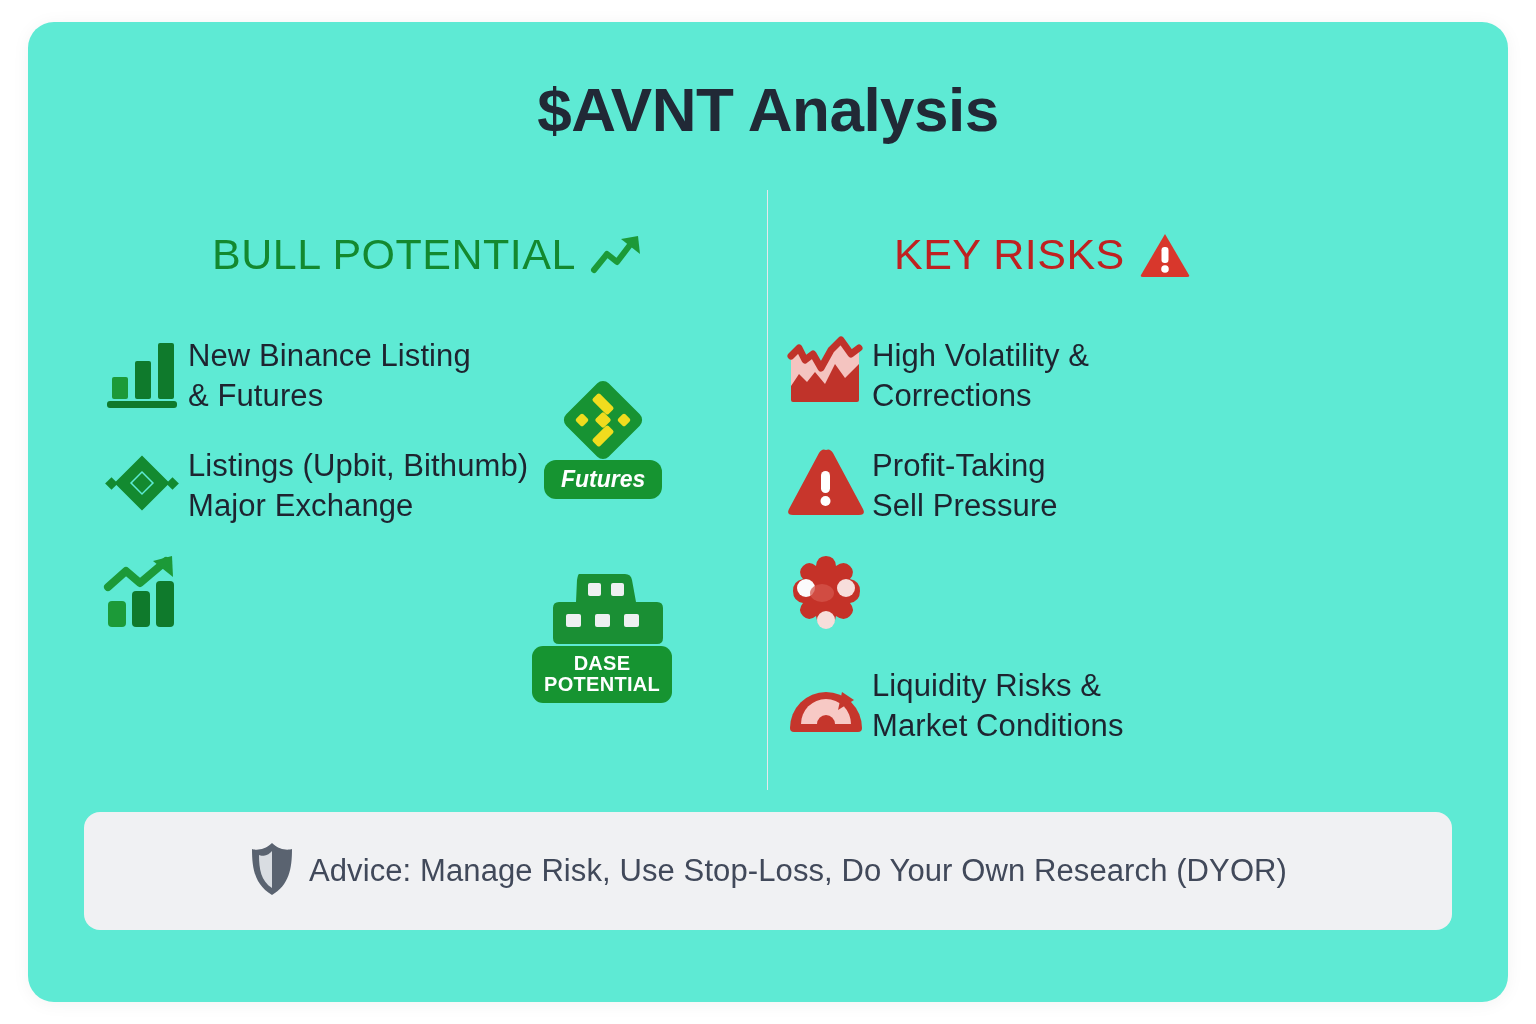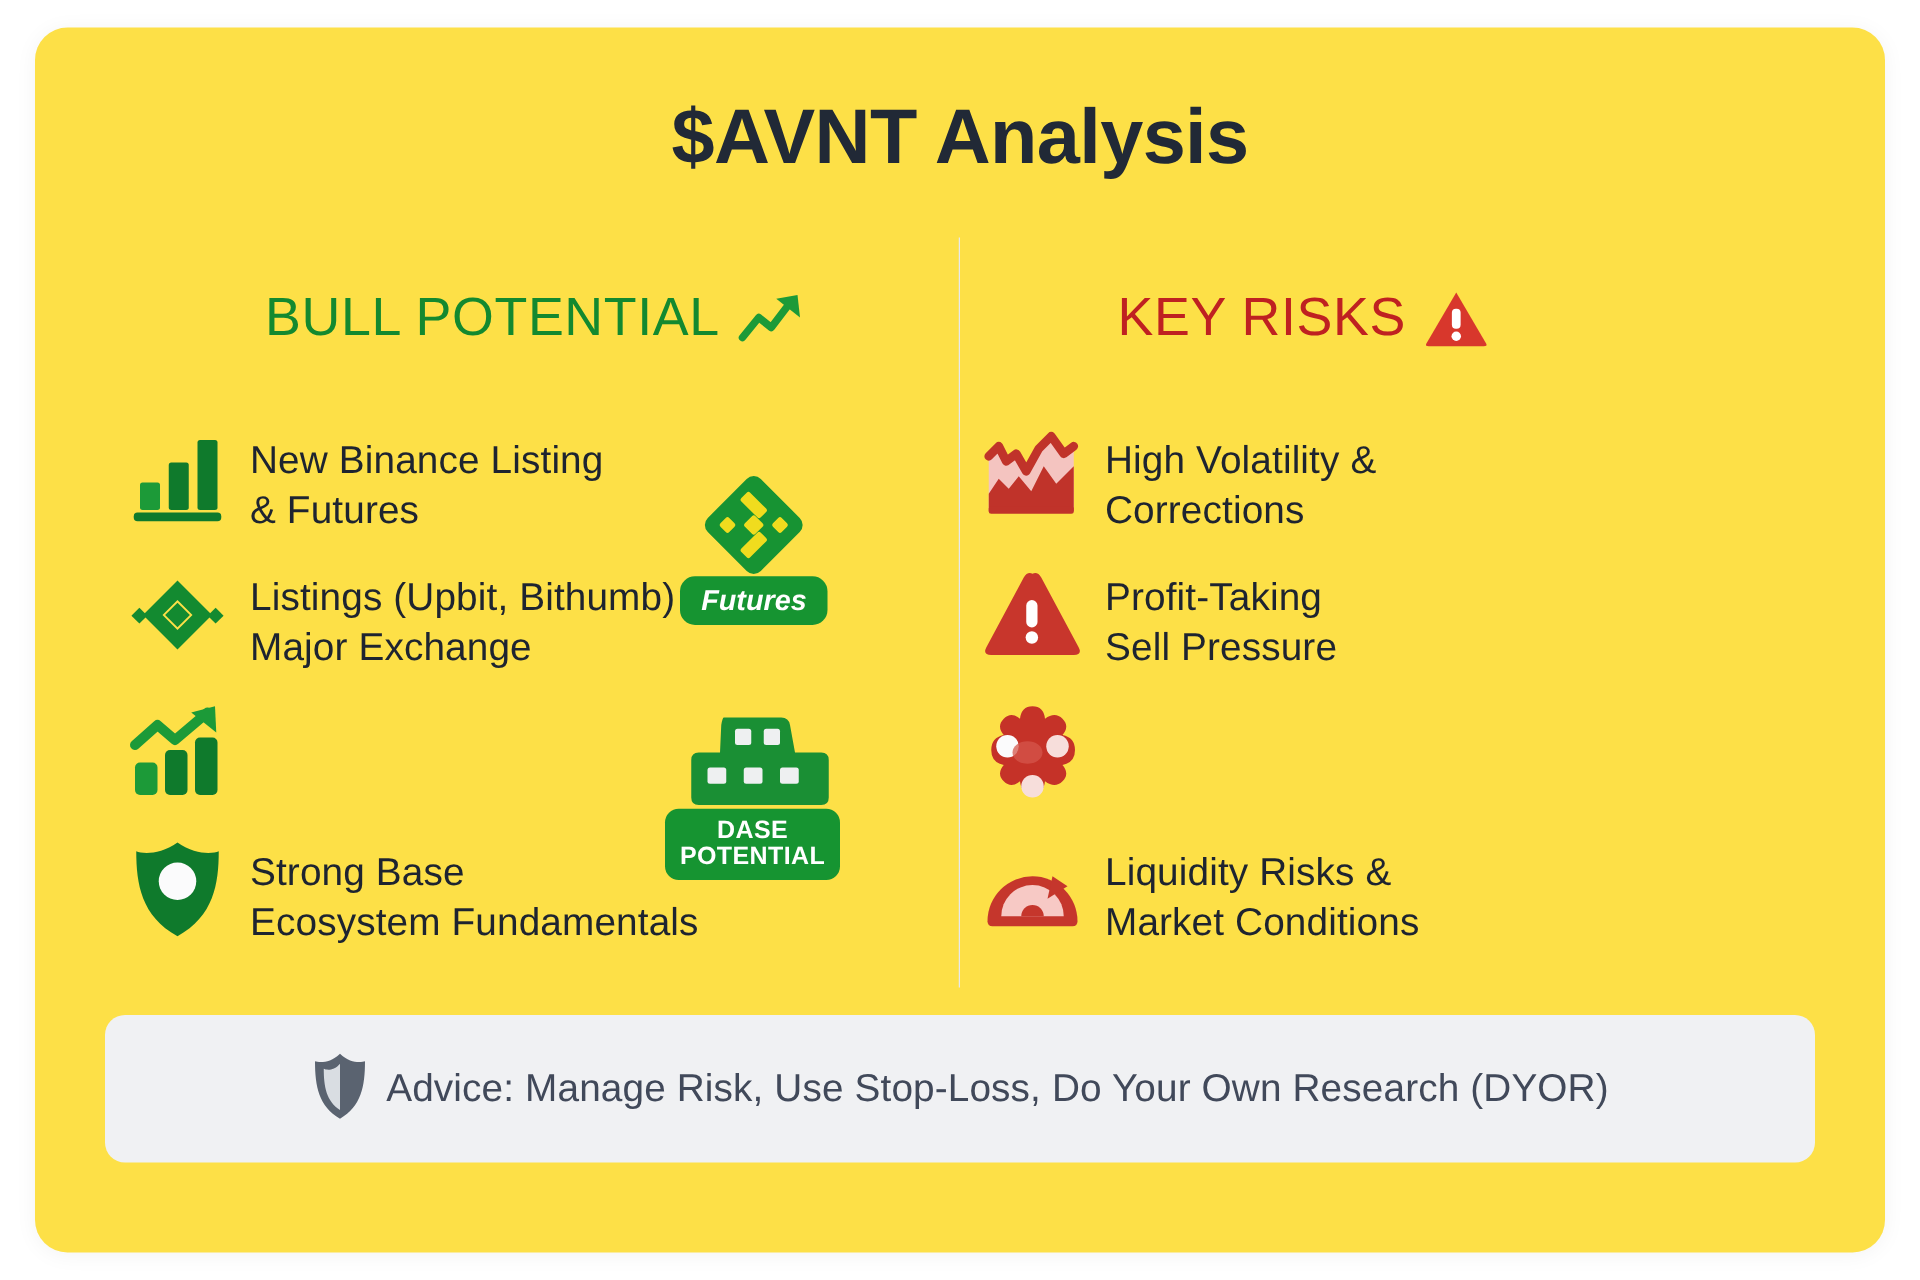--- a/index.html
+++ b/index.html
@@ -19,21 +19,21 @@
     height: 1024px;
     background: #ffffff;
     box-sizing: border-box;
   }
   .card {
     position: absolute;
     left: 28px;
     top: 22px;
     width: 1480px;
     height: 980px;
-    background: #fde047;
+    background: #5eead4;
     border-radius: 26px;
     box-shadow: 0 2px 18px rgba(0,0,0,0.05);
     box-sizing: border-box;
   }
   .title {
     position: absolute;
     left: 0;
     top: 52px;
     width: 1480px;
     text-align: center;
@@ -68,24 +68,23 @@
     gap: 14px;
     white-space: nowrap;
   }
   .panel.left .panel-heading { left: 128px; color: #13892f; }
   .panel.right .panel-heading { left: 126px; color: #bf2121; }
   .heading-icon { display: inline-flex; align-items: center; }
 
   .items { position: absolute; top: 128px; left: 0; width: 684px; }
   .item {
     display: flex;
-    align-items: flex-end;
+    align-items: center;
     height: 110px;
     padding-left: 12px;
-    gap: 12px;
   }
   .item-icon {
     width: 92px;
     min-width: 92px;
     height: 92px;
     display: flex;
     align-items: center;
     justify-content: center;
   }
   .item-text {
@@ -194,32 +193,20 @@
               <svg width="84" height="80" viewBox="0 0 84 80">
                 <rect x="8" y="48" width="18" height="26" rx="4" fill="#1c9a38"></rect>
                 <rect x="32" y="38" width="18" height="36" rx="4" fill="#0f7a2c"></rect>
                 <rect x="56" y="28" width="18" height="46" rx="4" fill="#0f7a2c"></rect>
                 <polyline points="8,34 26,18 40,30 66,8" fill="none" stroke="#1c9a38" stroke-width="8" stroke-linecap="round" stroke-linejoin="round"></polyline>
                 <polygon points="72,3 73,24 53,8" fill="#1c9a38"></polygon>
               </svg>
             </div>
           </div>
 
-          <div class="item">
-            <div class="item-icon">
-              <svg width="76" height="82" viewBox="0 0 76 82">
-                <path d="M38 3 C24 13 10 12 5 10 C5 36 9 62 38 78 C67 62 71 36 71 10 C66 12 52 13 38 3 Z" fill="#0f7a2c"></path>
-                <circle cx="38" cy="34" r="15" fill="#fbfbfc"></circle>
-              </svg>
-            </div>
-            <div class="item-text">
-              <div>Strong Base</div>
-              <div>Ecosystem Fundamentals</div>
-            </div>
-          </div>
 
         </div>
 
         <div class="deco deco-binance deco-col">
           <span>
             <svg width="100" height="100" viewBox="0 0 100 100">
               <rect x="20" y="20" width="60" height="60" rx="8" transform="rotate(45 50 50)" fill="#179333"></rect>
               <g fill="#f0dc1e">
                 <rect x="39" y="29" width="22" height="10" rx="2" transform="rotate(45 50 34)"></rect>
                 <rect x="39" y="61" width="22" height="10" rx="2" transform="rotate(-45 50 66)"></rect>

